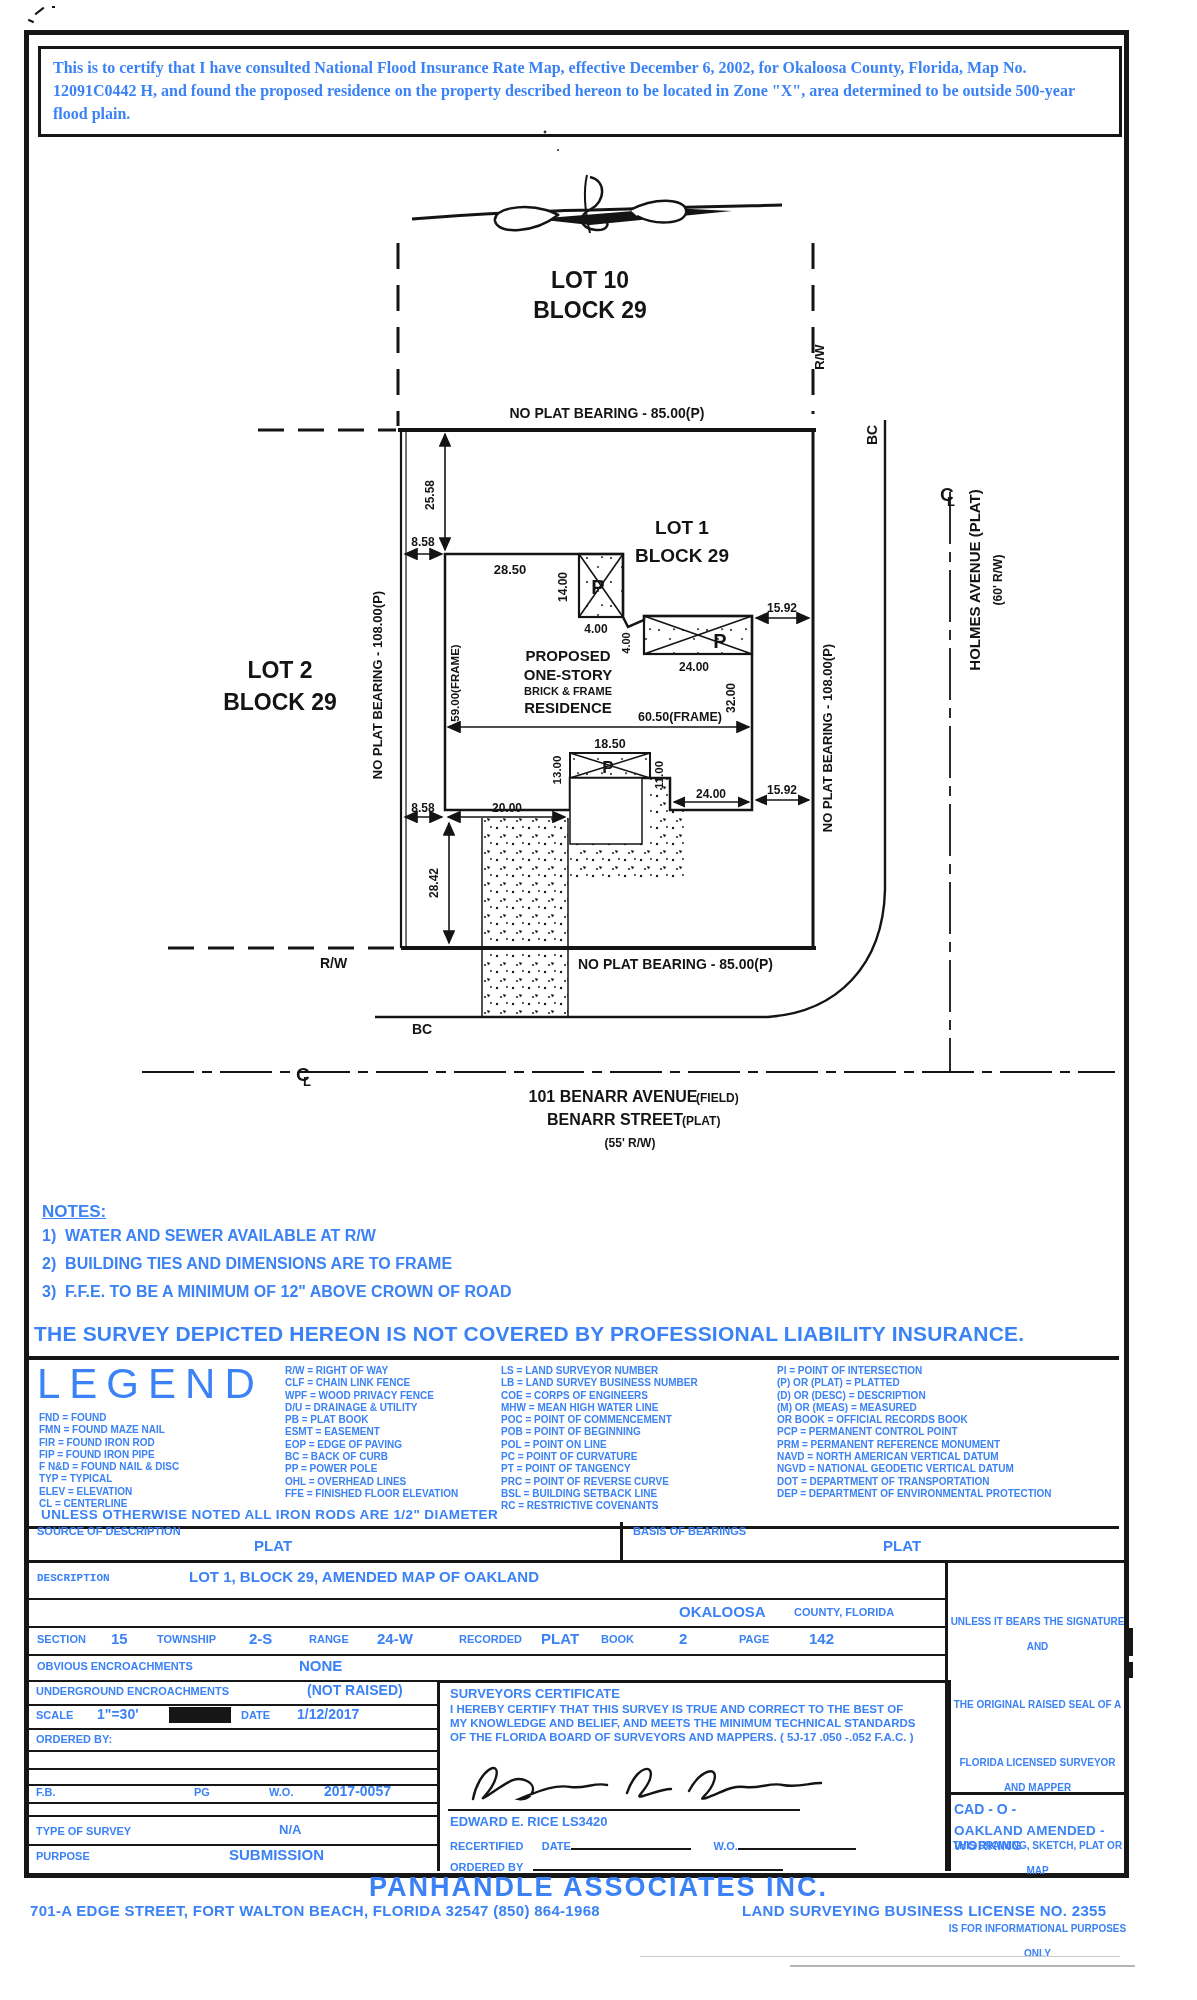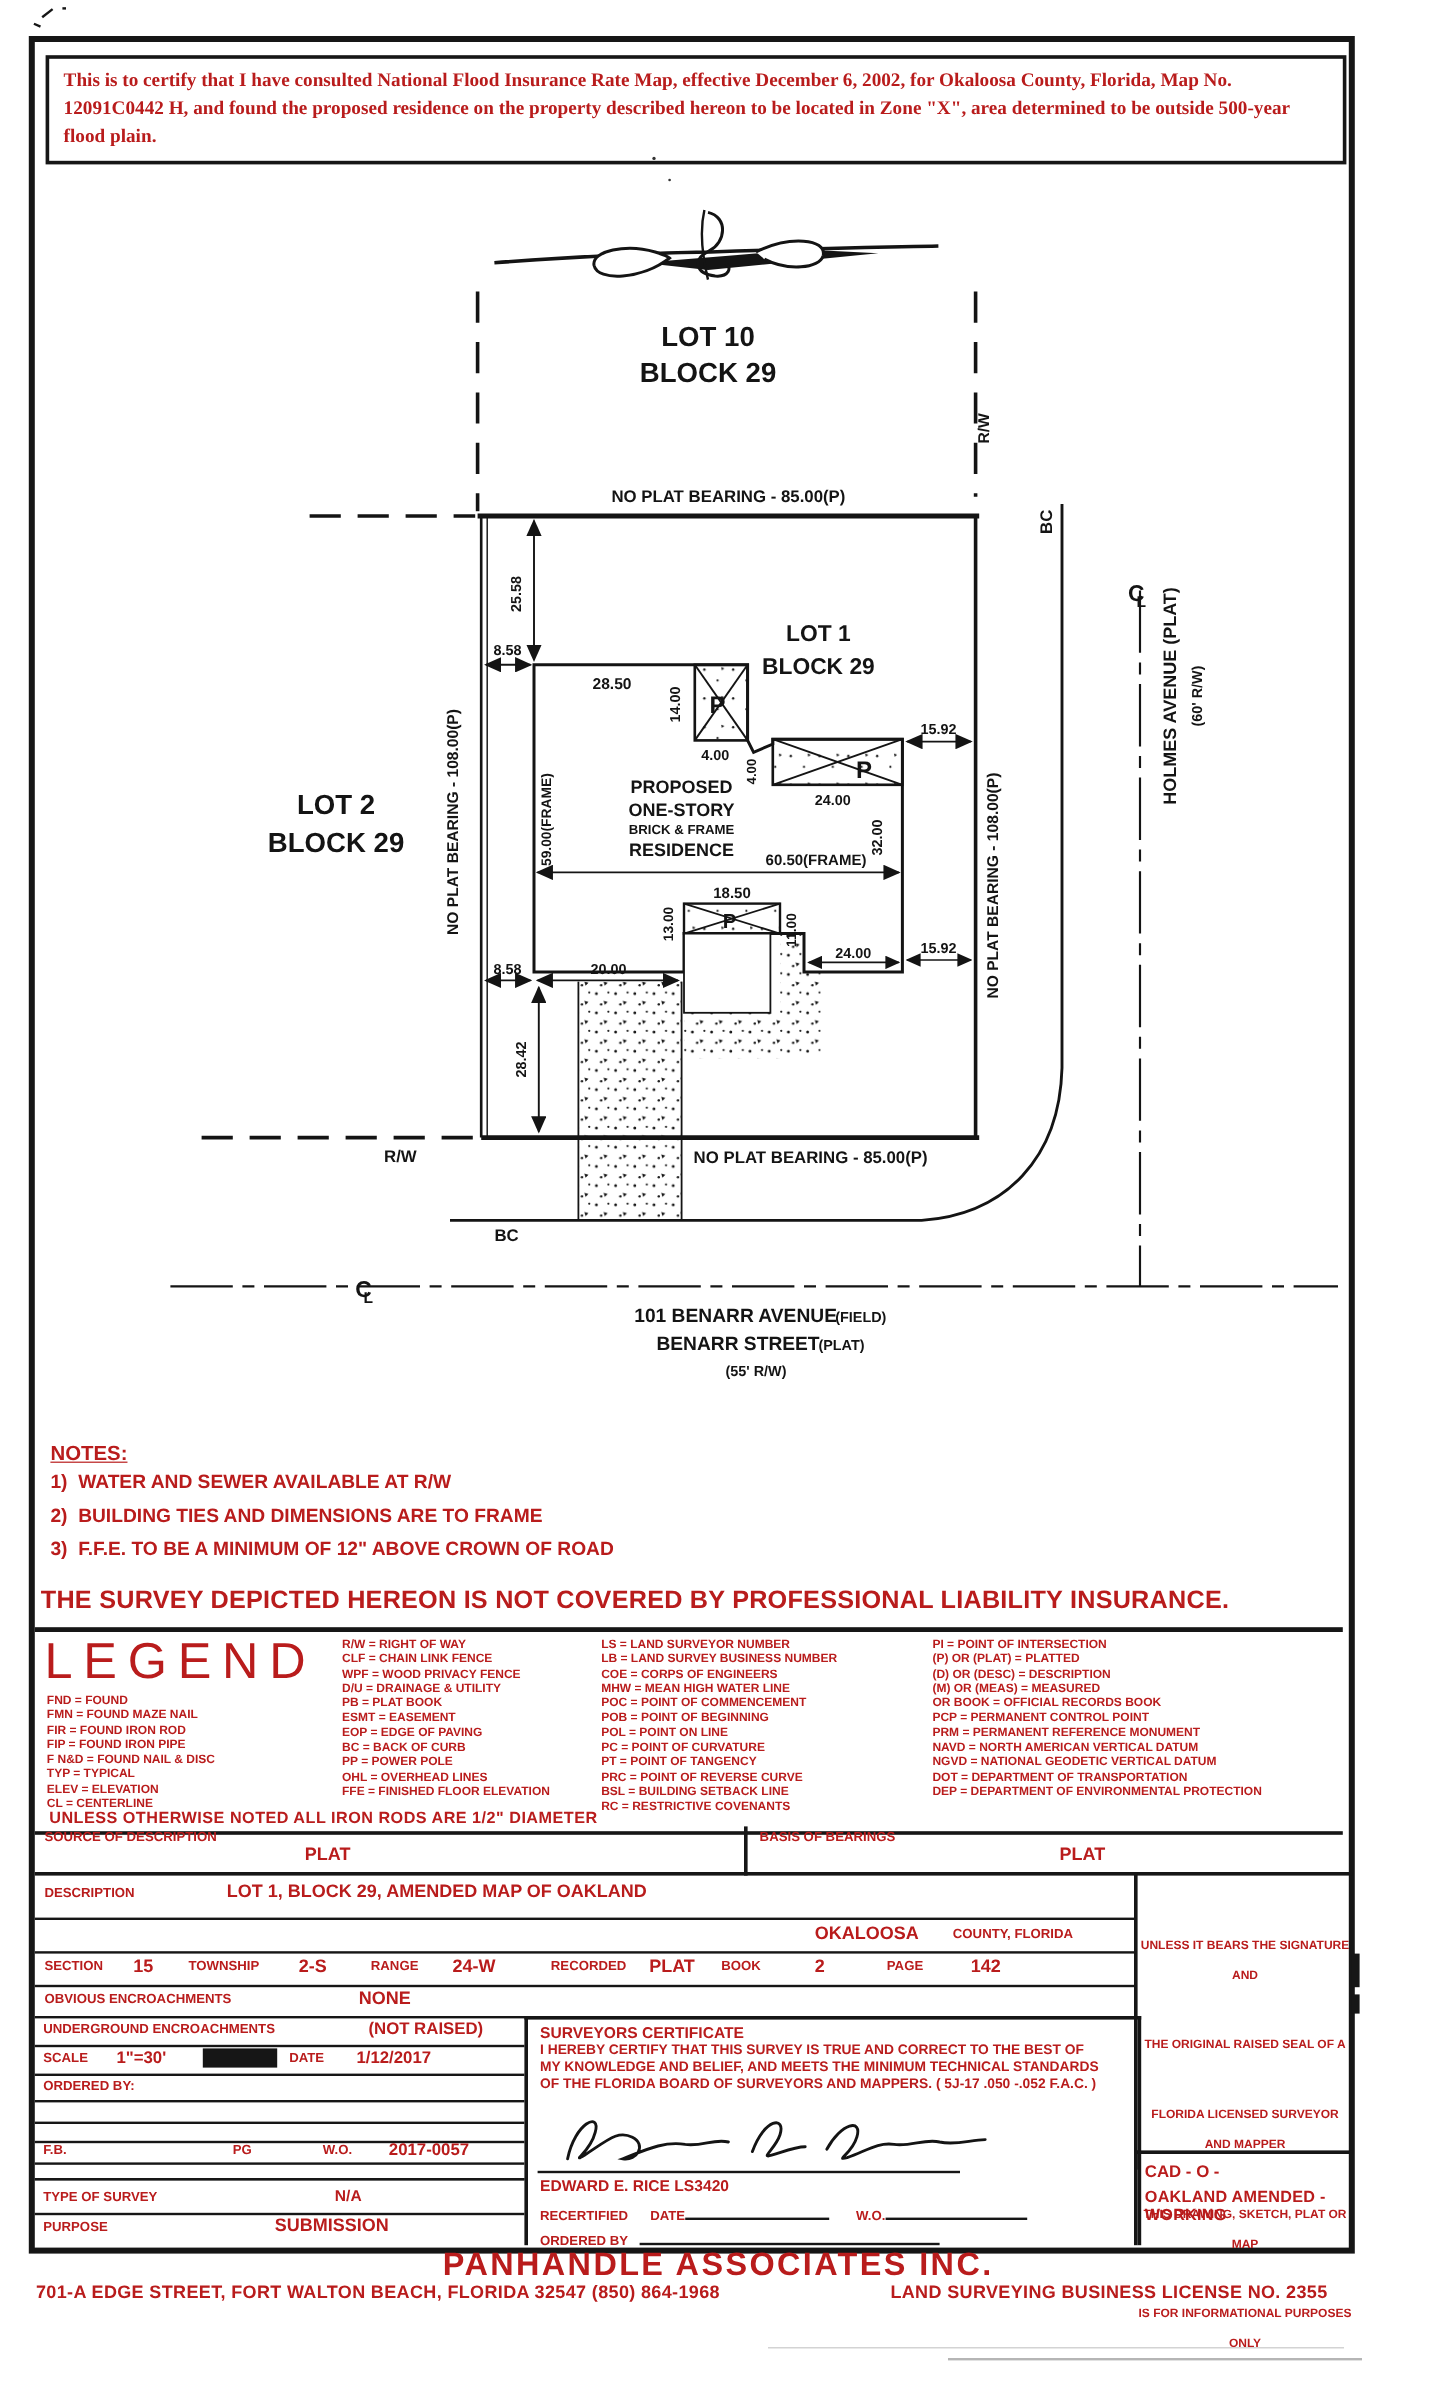--- a/index.html
+++ b/index.html
@@ -1,17 +1,17 @@
 <!DOCTYPE html>
 <html><head>
 <meta charset="utf-8">
 <style>
   html,body{margin:0;padding:0;background:#ffffff;}
   #page{position:relative;width:1197px;height:2000px;background:#ffffff;overflow:hidden;
-        font-family:"Liberation Sans",sans-serif;color:#b91c1c;}
+        font-family:"Liberation Sans",sans-serif;color:#3b82f6;}
   .abs{position:absolute;}
   #border-frame{left:24px;top:30px;width:1095px;height:1838px;border:5px solid #161616;}
   #cert-box{left:38px;top:46px;width:1054px;border:3px solid #161616;padding:7px 12px 9px 12px;
             font-family:"Liberation Serif",serif;font-weight:bold;font-size:16px;line-height:23px;}
   svg text{font-family:"Liberation Sans",sans-serif;font-weight:700;fill:#141414;}
   .notes{left:42px;top:1202px;width:1060px;}
   .notes-title{font-size:17px;font-weight:bold;text-decoration:underline;}
   .notes-list div{font-size:16px;font-weight:bold;line-height:28px;white-space:pre-wrap;}
   .liability{left:34px;top:1322px;width:1085px;font-size:21px;font-weight:bold;letter-spacing:0.2px;}
   #legend-box{left:29px;top:1356px;width:1090px;height:166px;border-top:4px solid #161616;border-bottom:3px solid #161616;}
@@ -281,21 +281,21 @@
   <div class="row" style="top:1522px;width:591px;height:38px;border-bottom-width:3px;">
     <span class="abs cell-label" style="left:8px;top:3px;">SOURCE OF DESCRIPTION</span>
     <span class="abs cell-value" style="left:225px;top:15px;">PLAT</span>
   </div>
   <div class="abs" style="left:620px;top:1522px;width:504px;height:38px;border-left:3px solid #161616;border-bottom:3px solid #161616;">
     <span class="abs cell-label" style="left:10px;top:3px;">BASIS OF BEARINGS</span>
     <span class="abs cell-value" style="left:260px;top:15px;">PLAT</span>
   </div>
 
   <div class="row" style="top:1560px;width:916px;height:38px;">
-    <span class="abs cell-label" style="left:8px;top:12px;">DESCRIPTION</span>
+    <span class="abs cell-label" style="left:8px;top:12px;font-family:Liberation Mono, monospace;">DESCRIPTION</span>
     <span class="abs cell-value" style="left:160px;top:8px;">LOT 1, BLOCK 29, AMENDED MAP OF OAKLAND</span>
   </div>
 
   <div class="row" style="top:1598px;width:916px;height:28px;">
     <span class="abs cell-value" style="left:650px;top:5px;">OKALOOSA</span>
     <span class="abs cell-label" style="left:765px;top:8px;">COUNTY, FLORIDA</span>
   </div>
 
   <div class="row" style="top:1626px;width:916px;height:28px;">
     <span class="abs cell-label" style="left:8px;top:7px;">SECTION</span>

